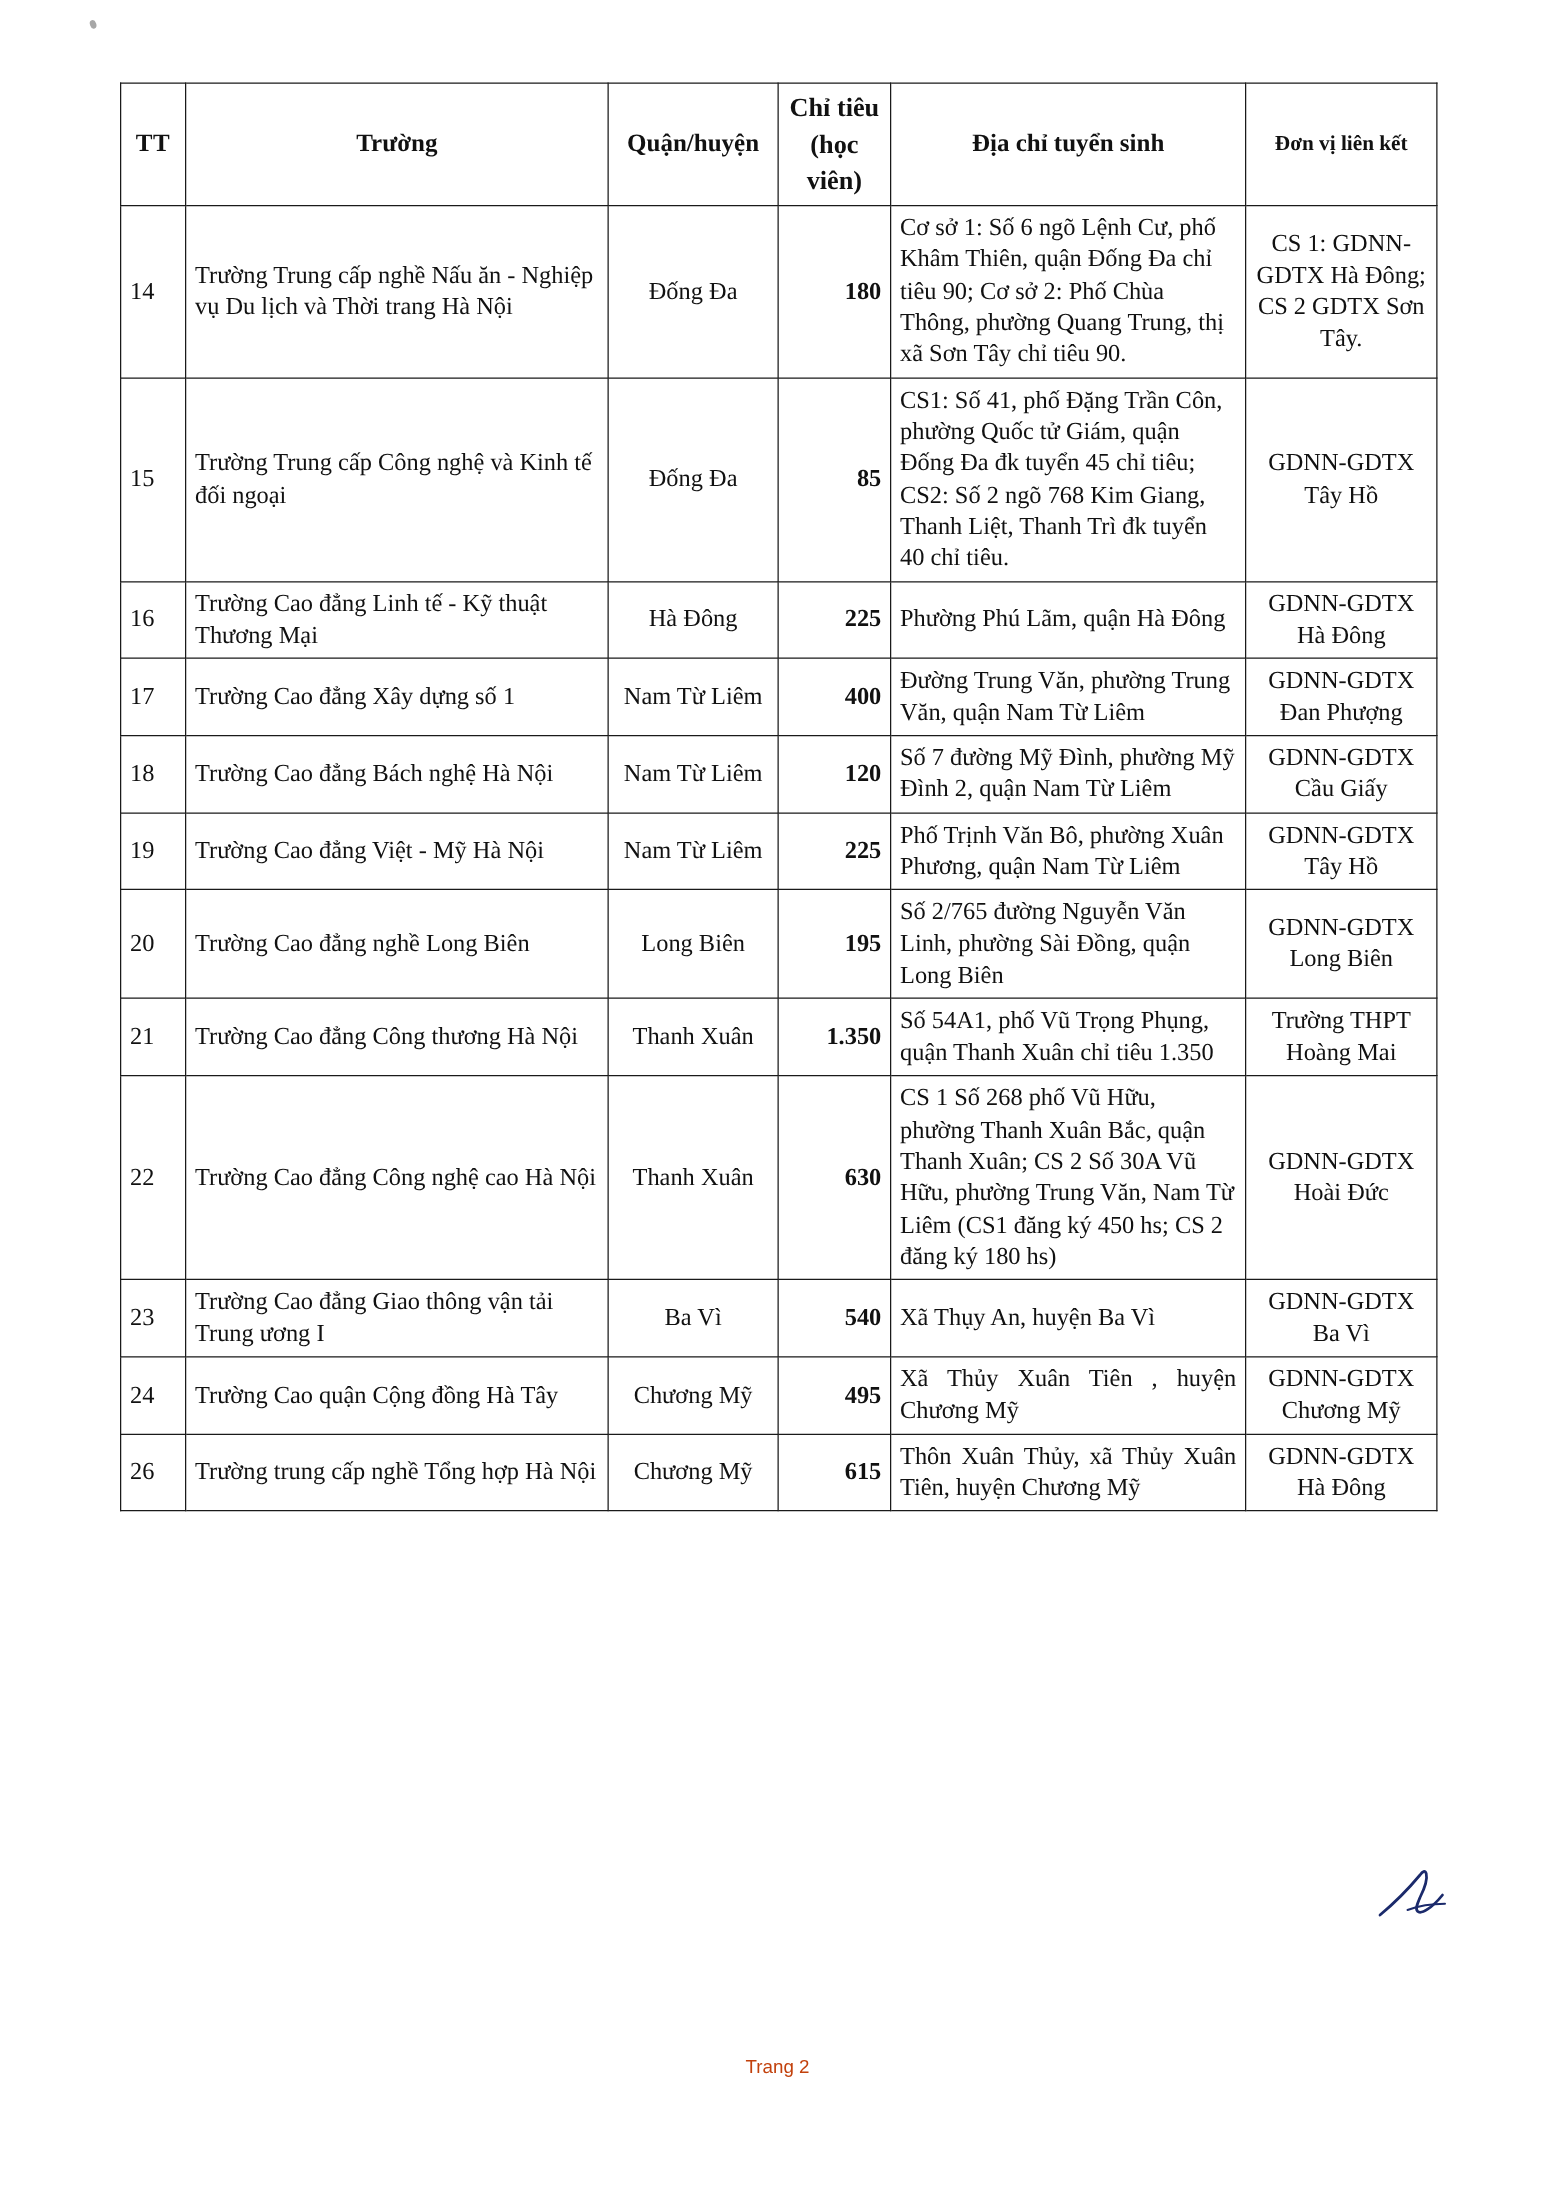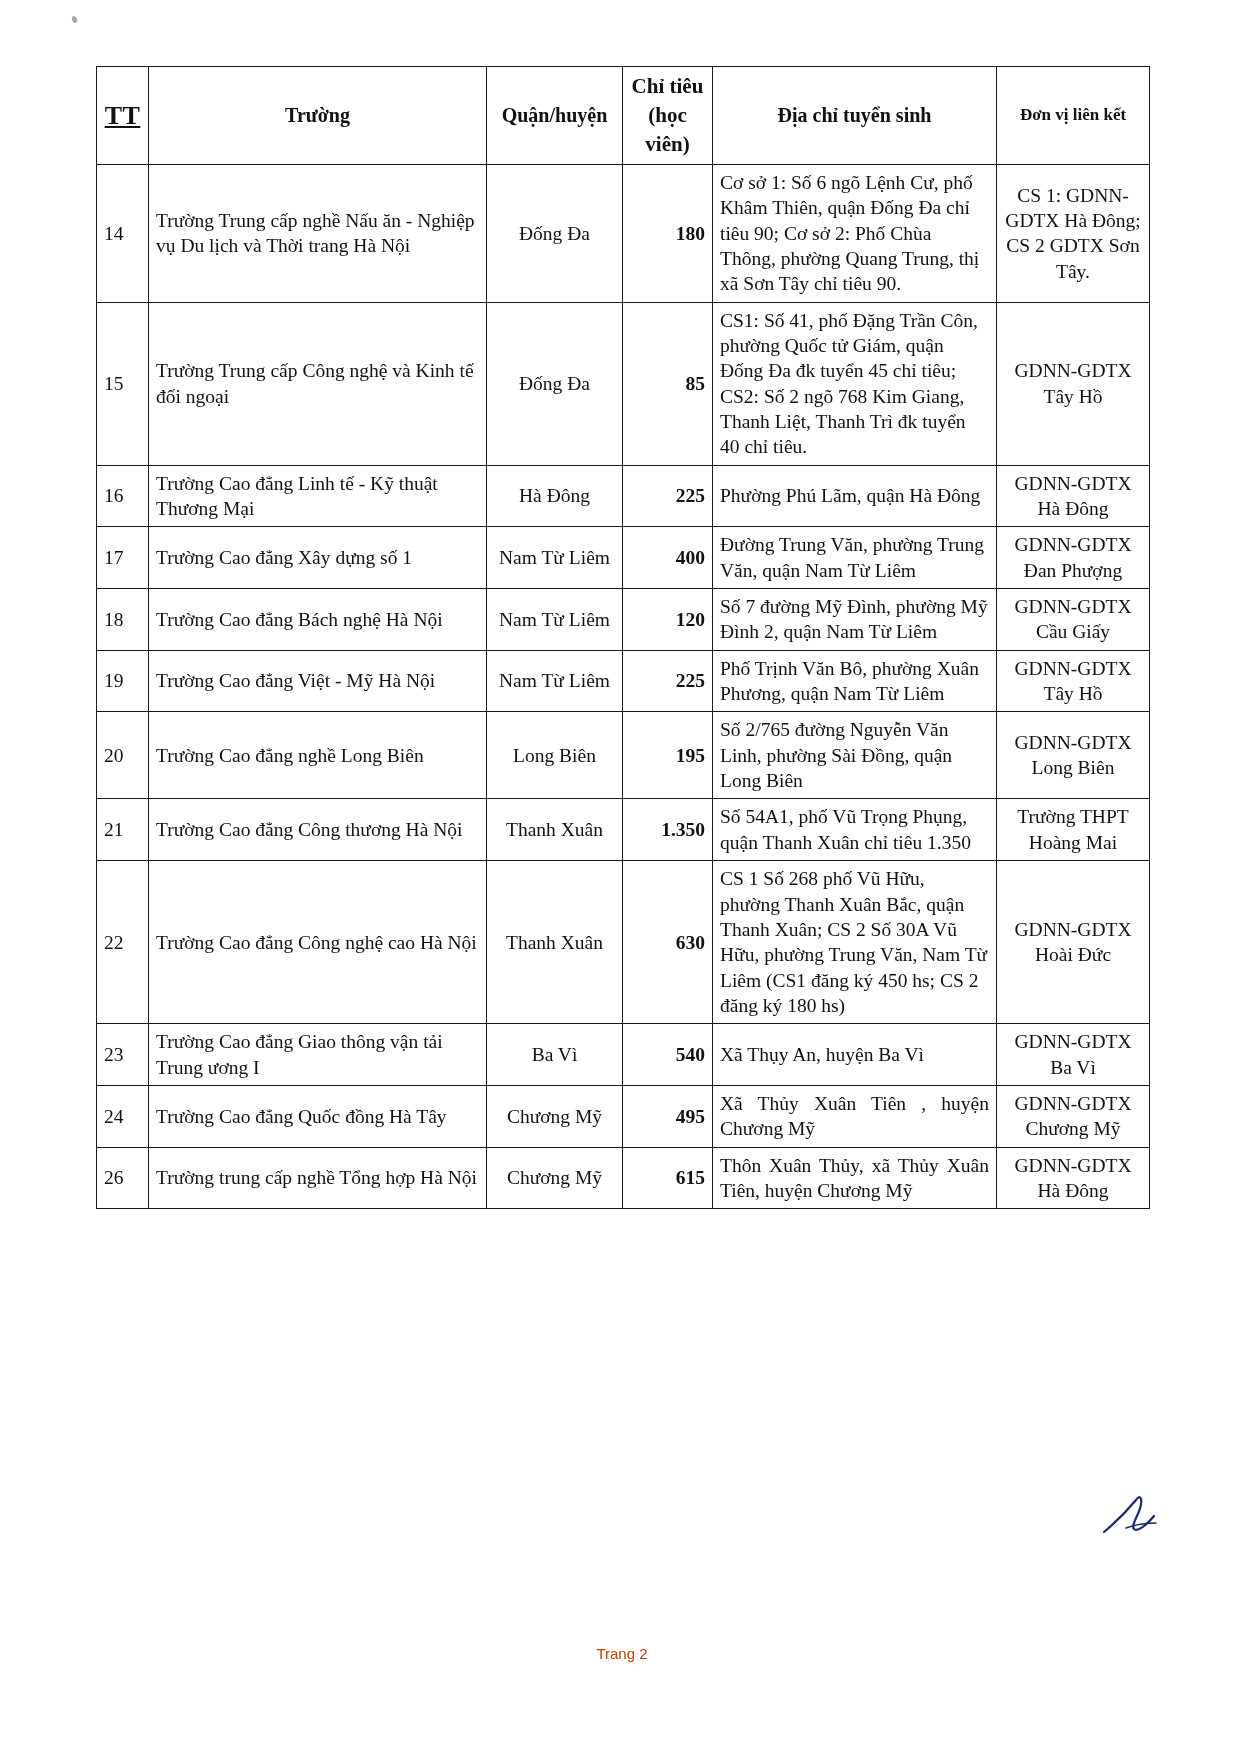--- a/index.html
+++ b/index.html
@@ -66,21 +66,21 @@
   col.c-address  { width: 284px; }
   col.c-partner  { width: 153px; }
 
   thead th {
     text-align: center;
     font-weight: bold;
     padding-top: 10px;
     padding-bottom: 10px;
     margin-top: 29px;
   }
-  thead th.h-tt        { font-size: 26px; letter-spacing: .5px; text-decoration: underline; }
+  thead th.h-tt        { font-size: 20px; letter-spacing: .5px; }
   thead th.h-school    { font-size: 20px; }
   thead th.h-district  { font-size: 20px; }
   thead th.h-quota     { font-size: 21px; line-height: 1.38; }
   thead th.h-address   { font-size: 20px; }
   thead th.h-partner   { font-size: 17px; }
 
   td.tt {
     text-align: left;
     font-size: 19px;
   }
@@ -236,21 +236,21 @@
           <tr>
             <td class="tt">23</td>
             <td class="school">Trường Cao đẳng Giao thông vận tải Trung ương I</td>
             <td class="district">Ba Vì</td>
             <td class="quota">540</td>
             <td class="address">Xã Thụy An, huyện Ba Vì</td>
             <td class="partner">GDNN-GDTX Ba Vì</td>
           </tr>
           <tr>
             <td class="tt">24</td>
-            <td class="school">Trường Cao đẳng Quốc đồng Hà Tây</td>
+            <td class="school">Trường Cao quận Cộng đồng Hà Tây</td>
             <td class="district">Chương Mỹ</td>
             <td class="quota">495</td>
             <td class="address justified">Xã Thủy Xuân Tiên , huyện Chương Mỹ</td>
             <td class="partner">GDNN-GDTX Chương Mỹ</td>
           </tr>
           <tr>
             <td class="tt">26</td>
             <td class="school">Trường trung cấp nghề Tổng hợp Hà Nội</td>
             <td class="district">Chương Mỹ</td>
             <td class="quota">615</td>

